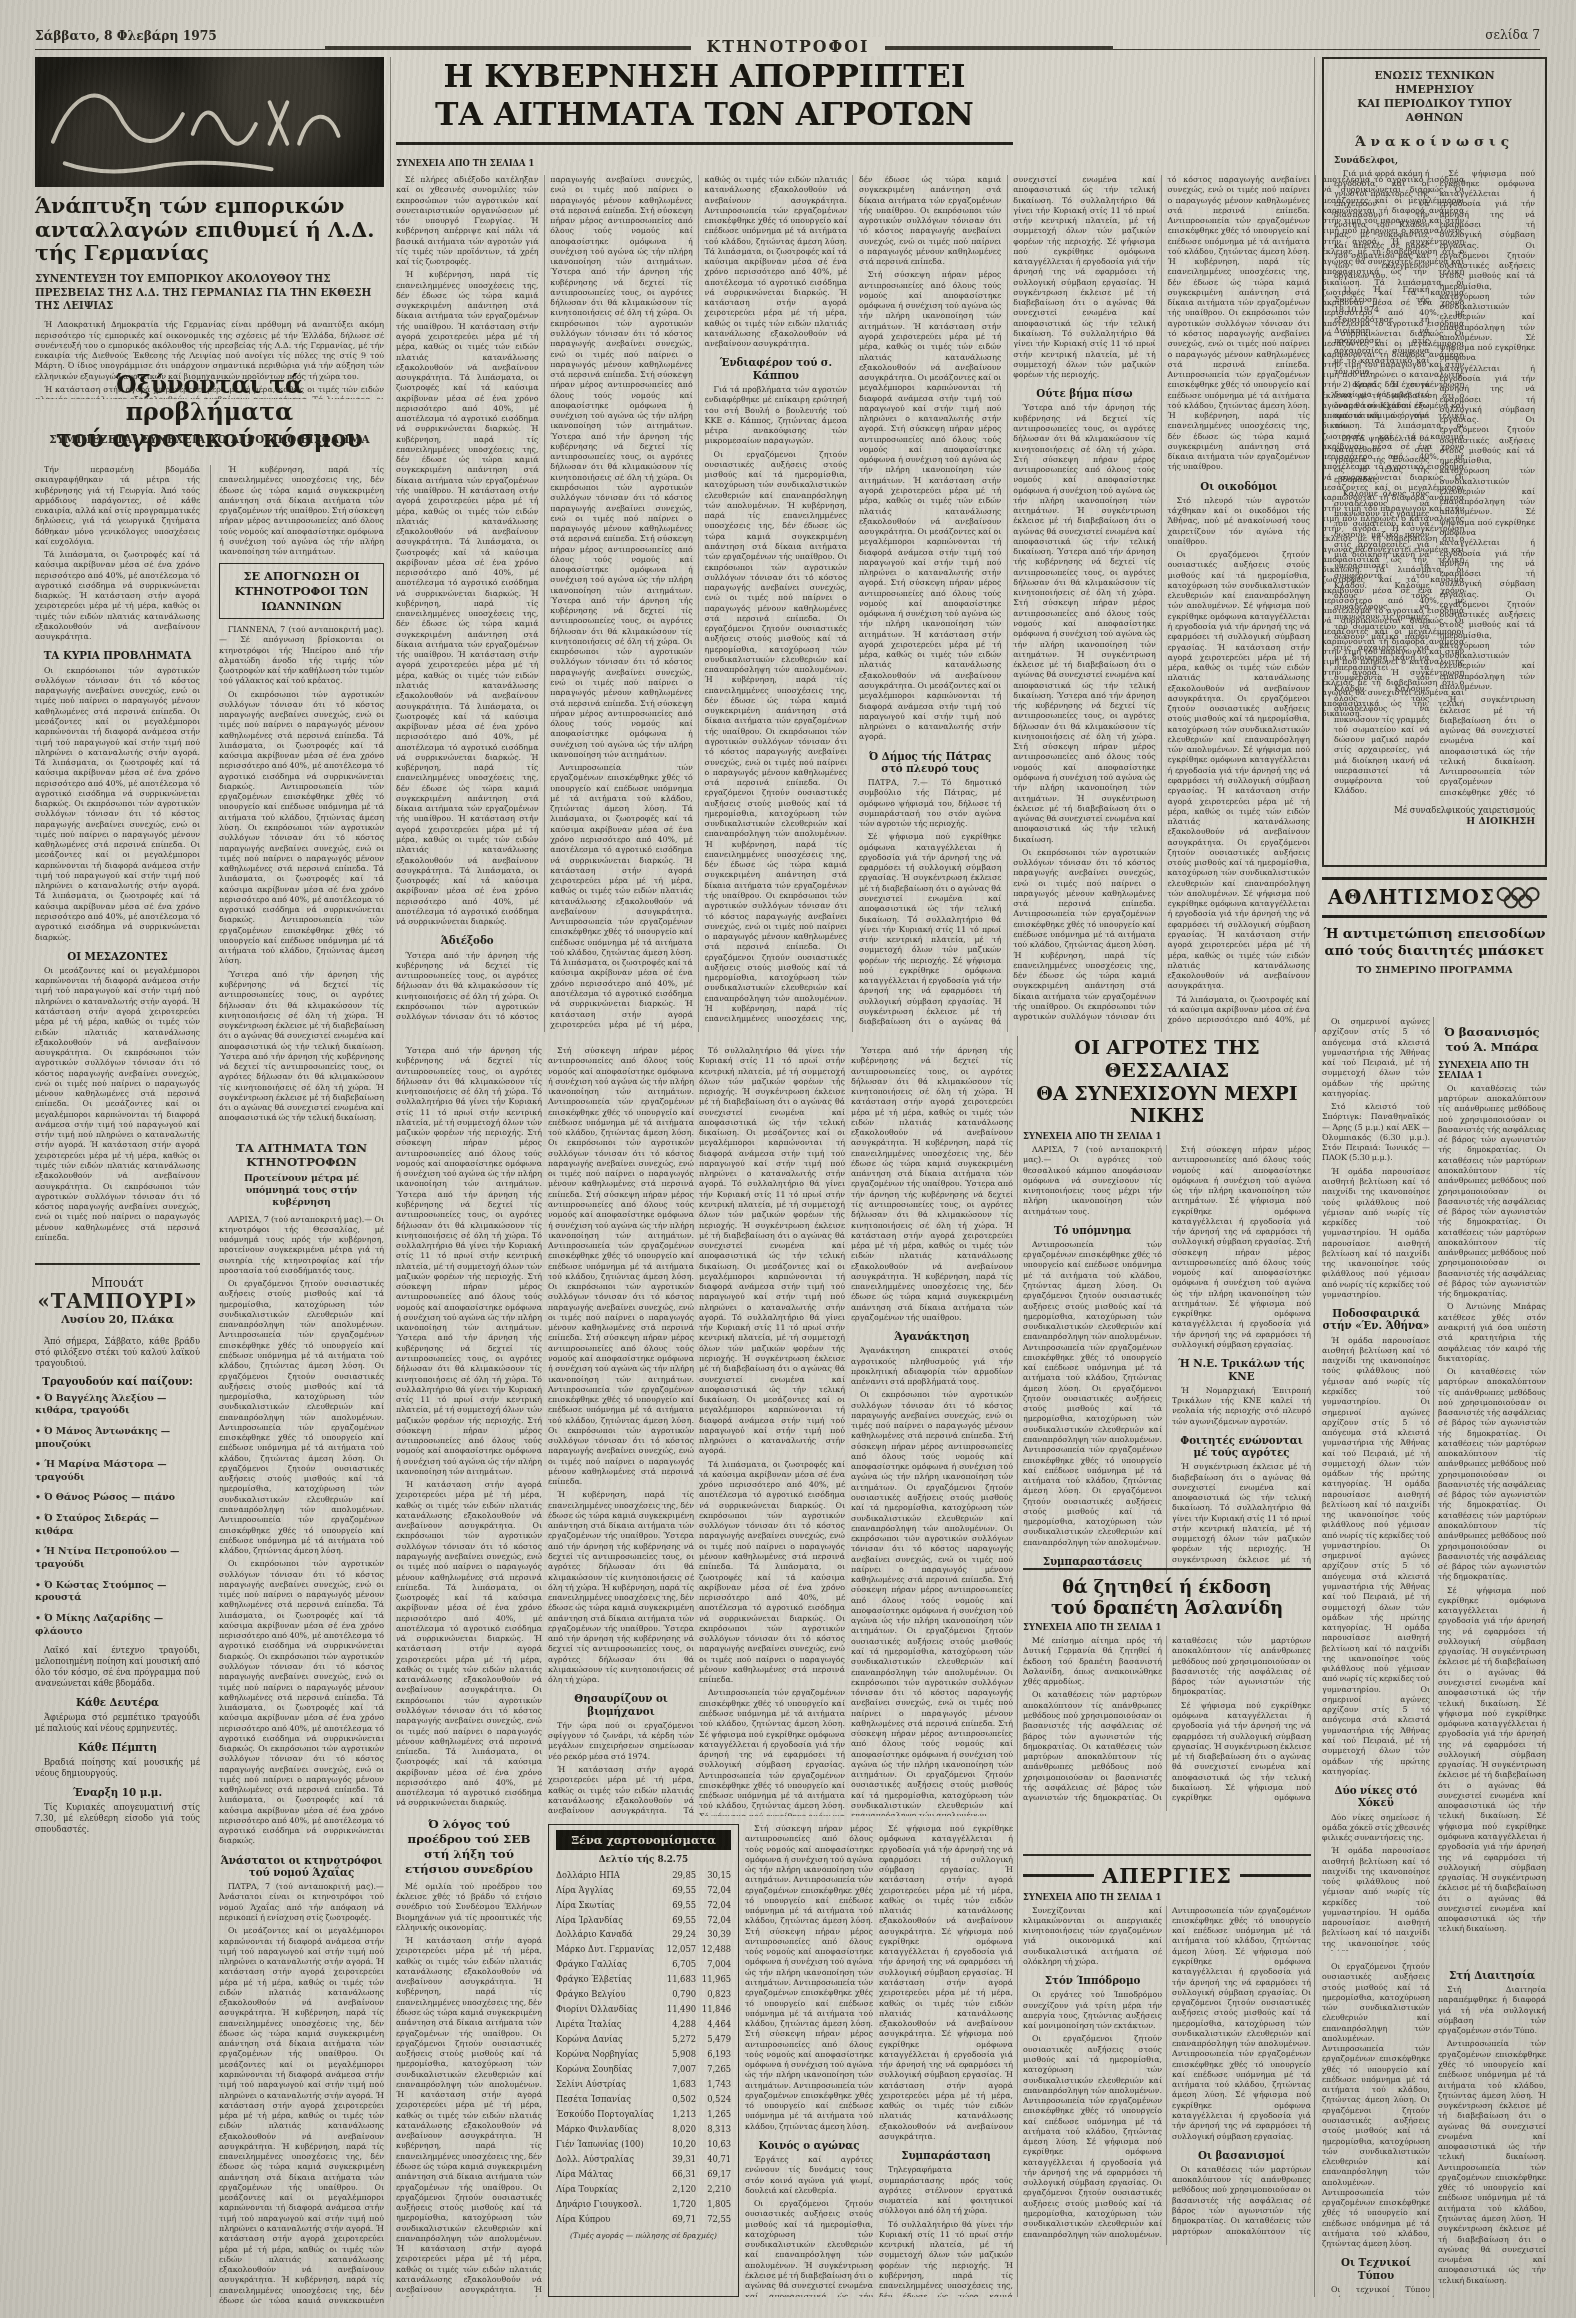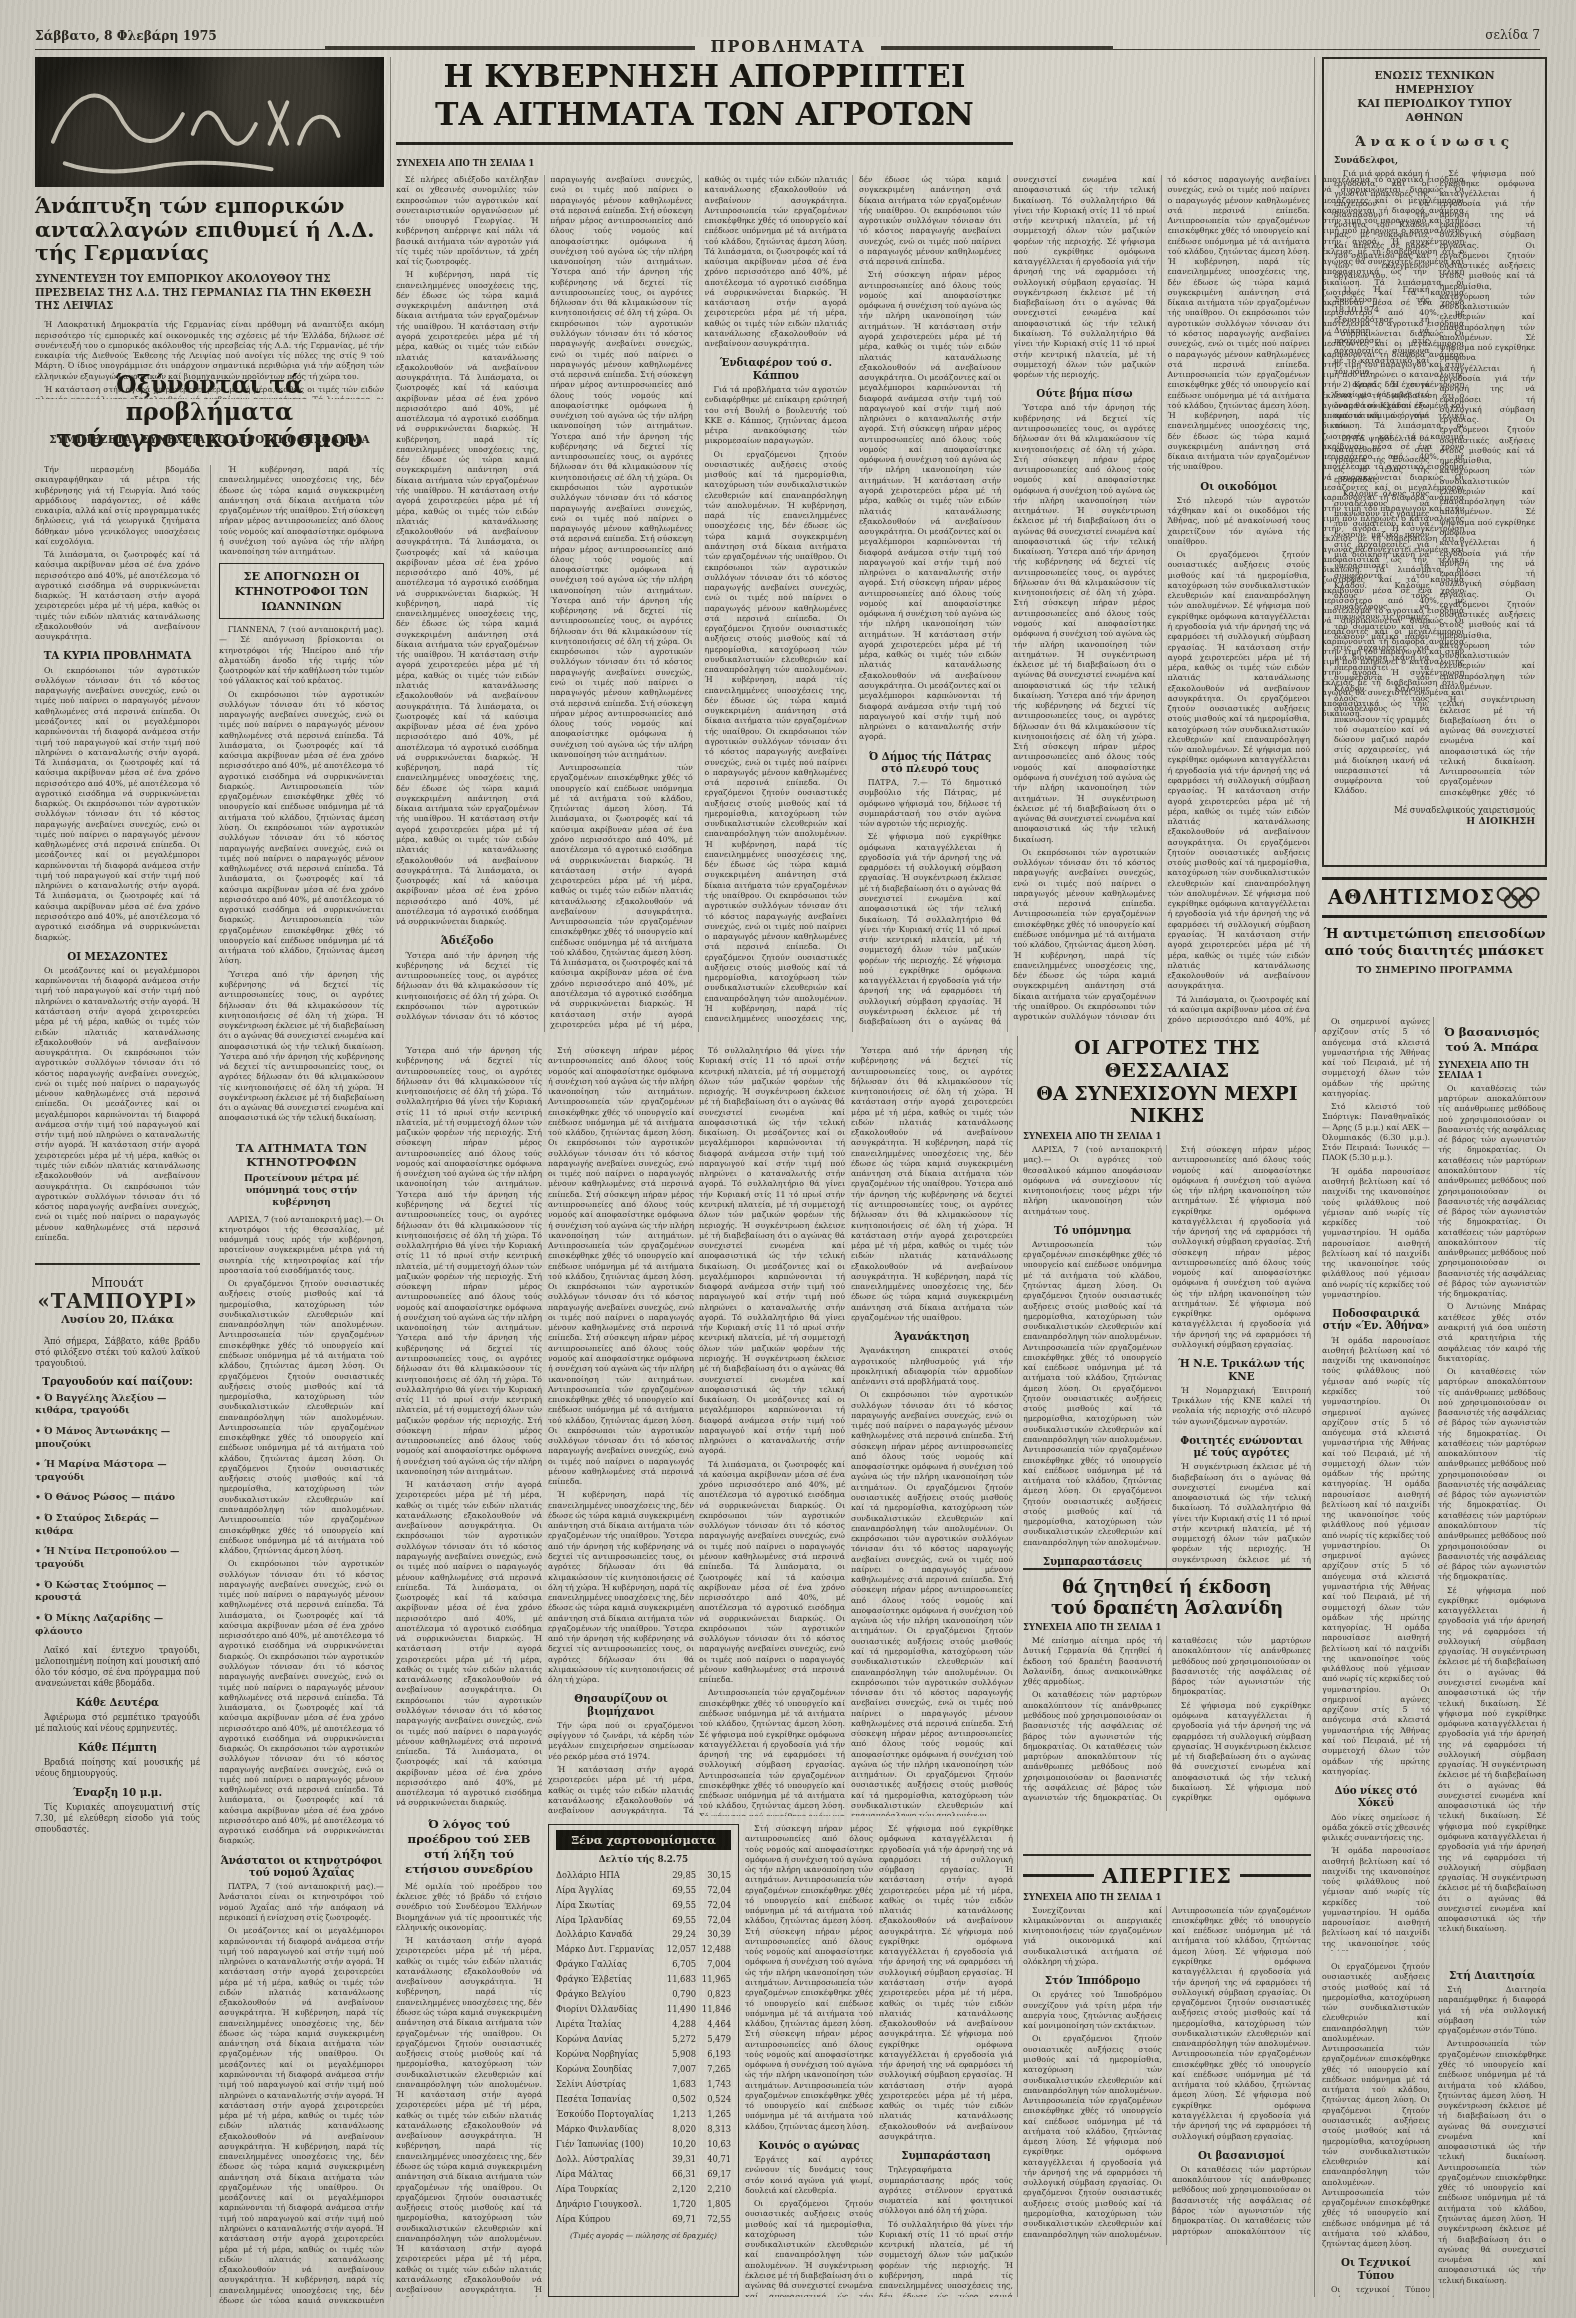--- a/index.html
+++ b/index.html
@@ -102,21 +102,21 @@
   #strikesRL{left:1322px;top:1962px;width:108px;height:335px;}
   #strikesRR{left:1438px;top:1962px;width:108px;height:335px;}
 </style>
 </head>
 <body>
 
 <div class="page">
 
   <div class="abs" id="hdr-date">Σάββατο, 8 Φλεβάρη 1975</div>
   <div class="abs" id="hdr-page">σελίδα 7</div>
-  <div class="abs" id="hdr-mast-wrap"><span>ΠΡΟΒΛΗΜΑΤΑ</span></div>
+  <div class="abs" id="hdr-mast-wrap"><span>ΚΤΗΝΟΤΡΟΦΟΙ</span></div>
   <div class="hr" id="rule1"></div>
   <div class="hr" id="rule2"></div>
 
   <div class="vr" style="left:390px;top:57px;height:2240px;"></div>
   <div class="vr" style="left:210px;top:465px;height:1832px;"></div>
   <div class="vr" style="left:1017px;top:1036px;height:1261px;"></div>
   <div class="vr" style="left:1314px;top:57px;height:2240px;"></div>
   <div class="vr" style="left:1433px;top:1017px;height:1281px;"></div>
 
   <div class="abs" id="banner">

